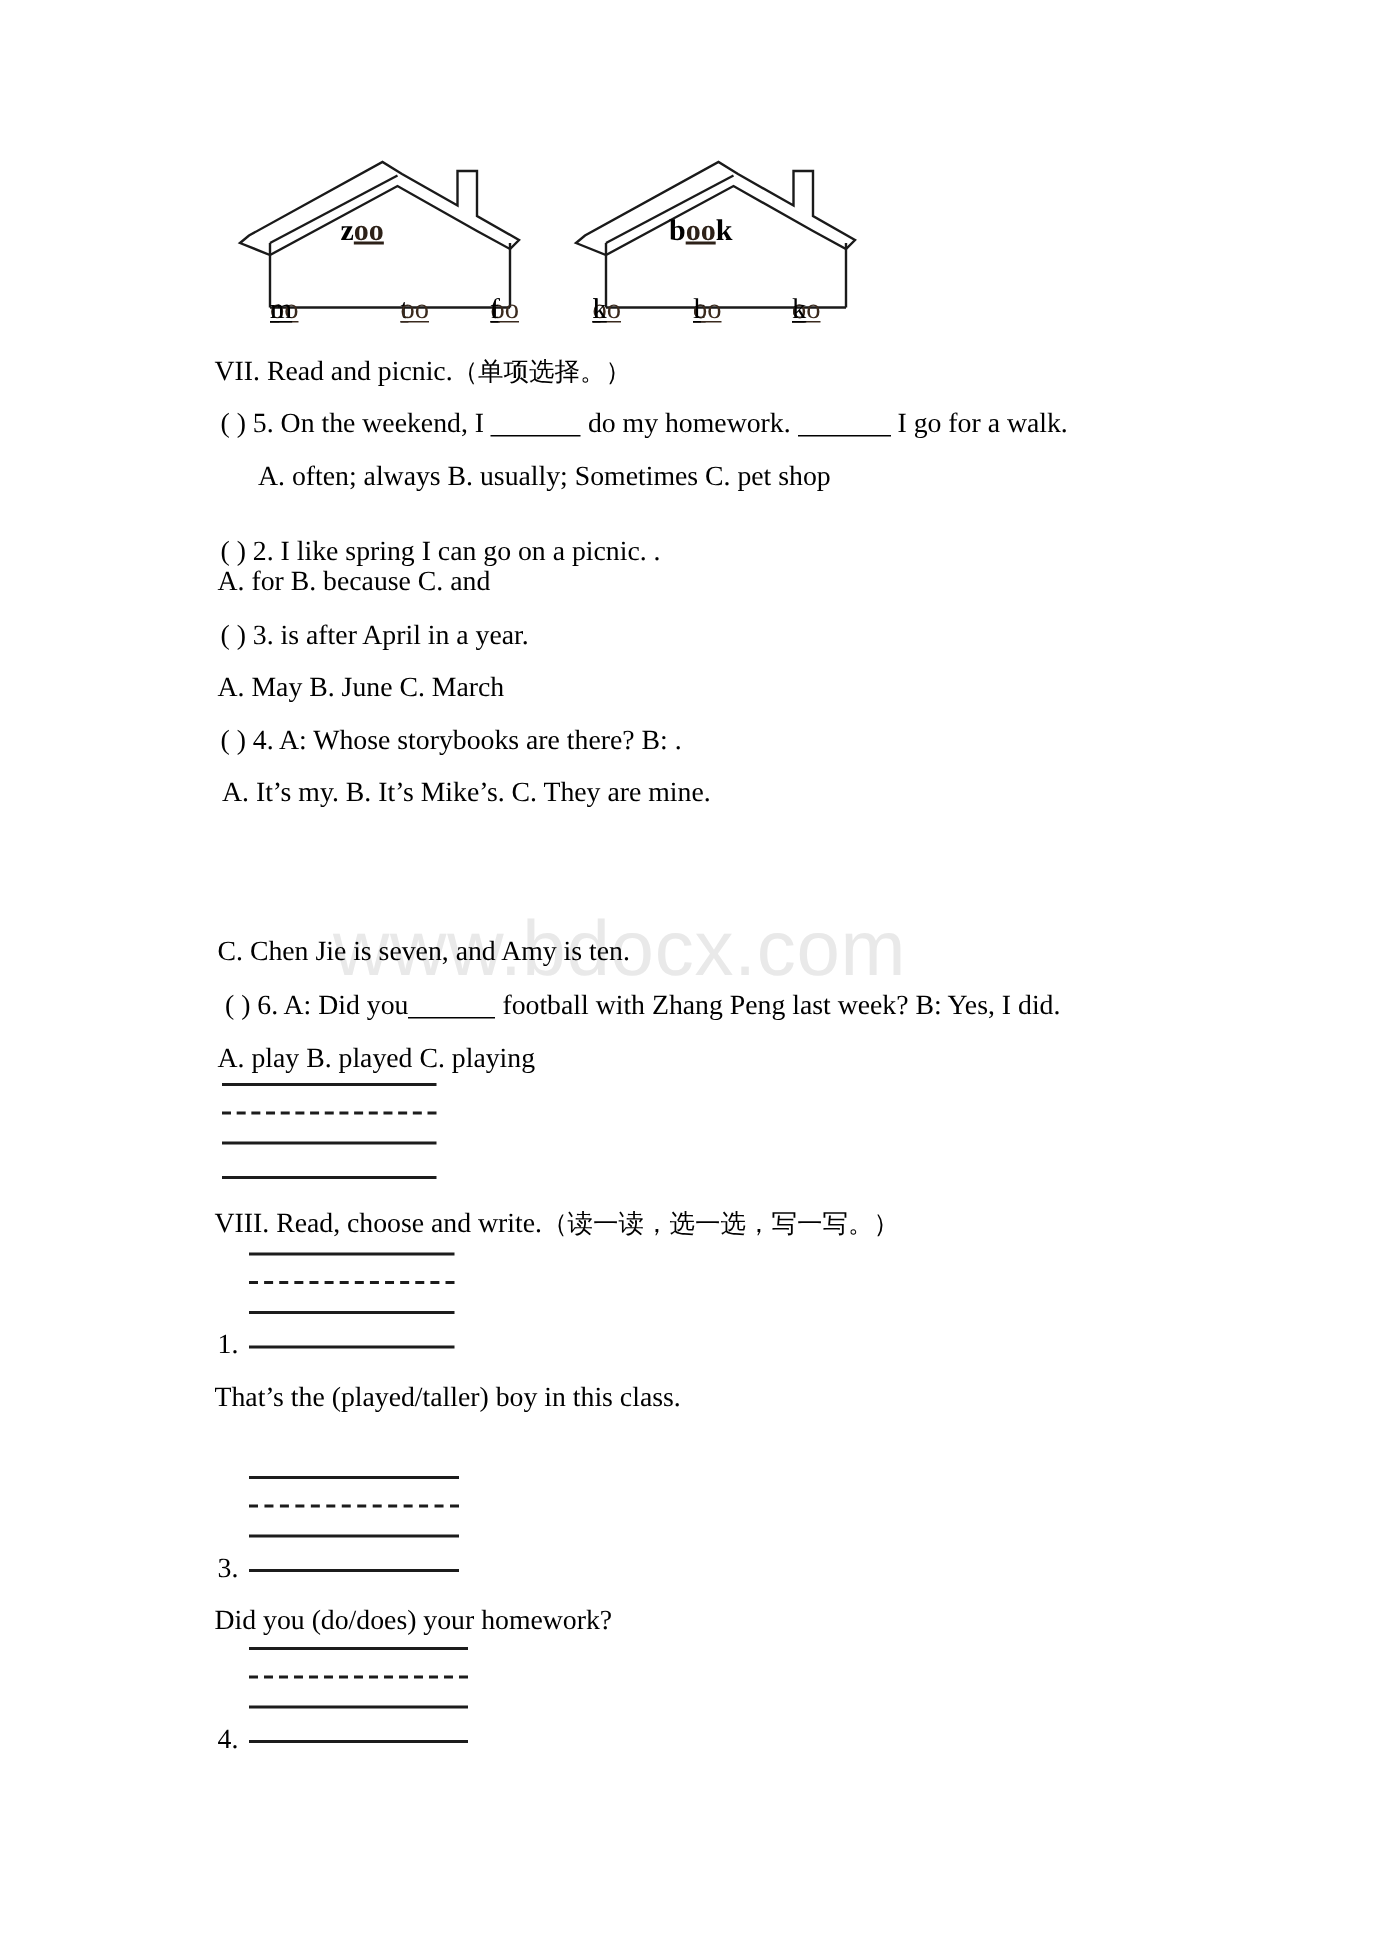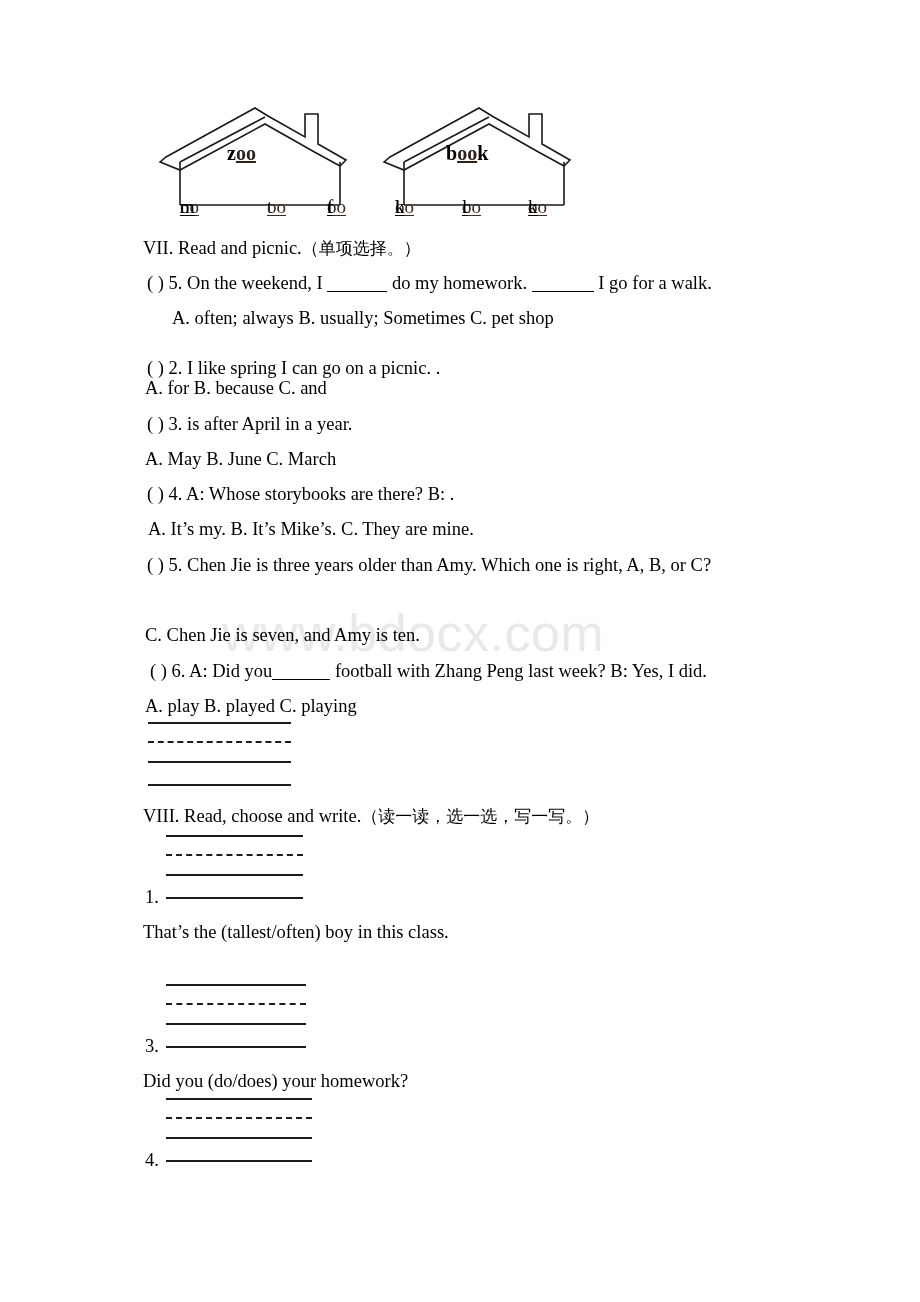--- a/index.html
+++ b/index.html
@@ -202,21 +202,20 @@
 
   <div class="tline" style="left:147px; top:343px;margin-top:15px;">( ) 2. I like spring   I can go on a picnic. .</div>
   <div class="tline" style="left:145px; top:378px;">A. for        B. because  C. and</div>
 
   <div class="tline" style="left:147px; top:414px;">( ) 3.   is after April in a year.</div>
   <div class="tline" style="left:145px; top:449px;">A. May            B. June           C. March</div>
 
   <div class="tline" style="left:147px; top:484px;">( ) 4. A: Whose storybooks are there?  B:  .</div>
   <div class="tline" style="left:148px; top:519px;">A. It’s my.      B. It’s Mike’s.    C. They are mine.</div>
 
-  <div class="tline" style="left:147px; top:555px;">( ) 5. Chen Jie is three years older than Amy. Which one is right, A, B, or C?</div>
   <div class="tline" style="left:145px; top:625px;">C. Chen Jie is seven, and Amy is ten.</div>
 
   <div class="tline" style="left:150px; top:661px;">
     <span>( ) 6. A: Did you</span><span class="blank b3"></span><span> football  with Zhang Peng last week?  B: Yes, I did.</span>
   </div>
   <div class="tline" style="left:145px; top:696px;"> A. play  B. played  C. playing</div>
 
   <div class="ruleblock" style="left:148px; top:722px; width:143px; height:66px;">
     <div class="rl r1" style="width:143px;"></div>
     <div class="rl r2 dashed" style="width:143px;"></div>
@@ -228,21 +227,21 @@
     <span>VIII. Read, choose and write.</span><span class="cjk">（读一读，选一选，写一写。）</span>
   </div>
 
   <div class="ruleblock" style="left:166px; top:835px; width:137px; height:66px;">
     <div class="rl r1" style="width:137px;"></div>
     <div class="rl r2 dashed" style="width:137px;"></div>
     <div class="rl r3" style="width:137px;"></div>
     <div class="rl r4" style="width:137px;"></div>
   </div>
   <div class="rulenum" style="left:145px; top:887px;">1.</div>
-  <div class="tline" style="left:143px; top:922px;">That’s the (tallest/often) boy in this class.</div>
+  <div class="tline" style="left:143px; top:922px;">That’s the (played/taller) boy in this class.</div>
 
 
   <div class="ruleblock" style="left:166px; top:984px; width:140px; height:66px;">
     <div class="rl r1" style="width:140px;"></div>
     <div class="rl r2 dashed" style="width:140px;"></div>
     <div class="rl r3" style="width:140px;"></div>
     <div class="rl r4" style="width:140px;"></div>
   </div>
   <div class="rulenum" style="left:145px; top:1036px;">3.</div>
   <div class="tline" style="left:143px; top:1071px;">Did you (do/does) your homework?</div>

